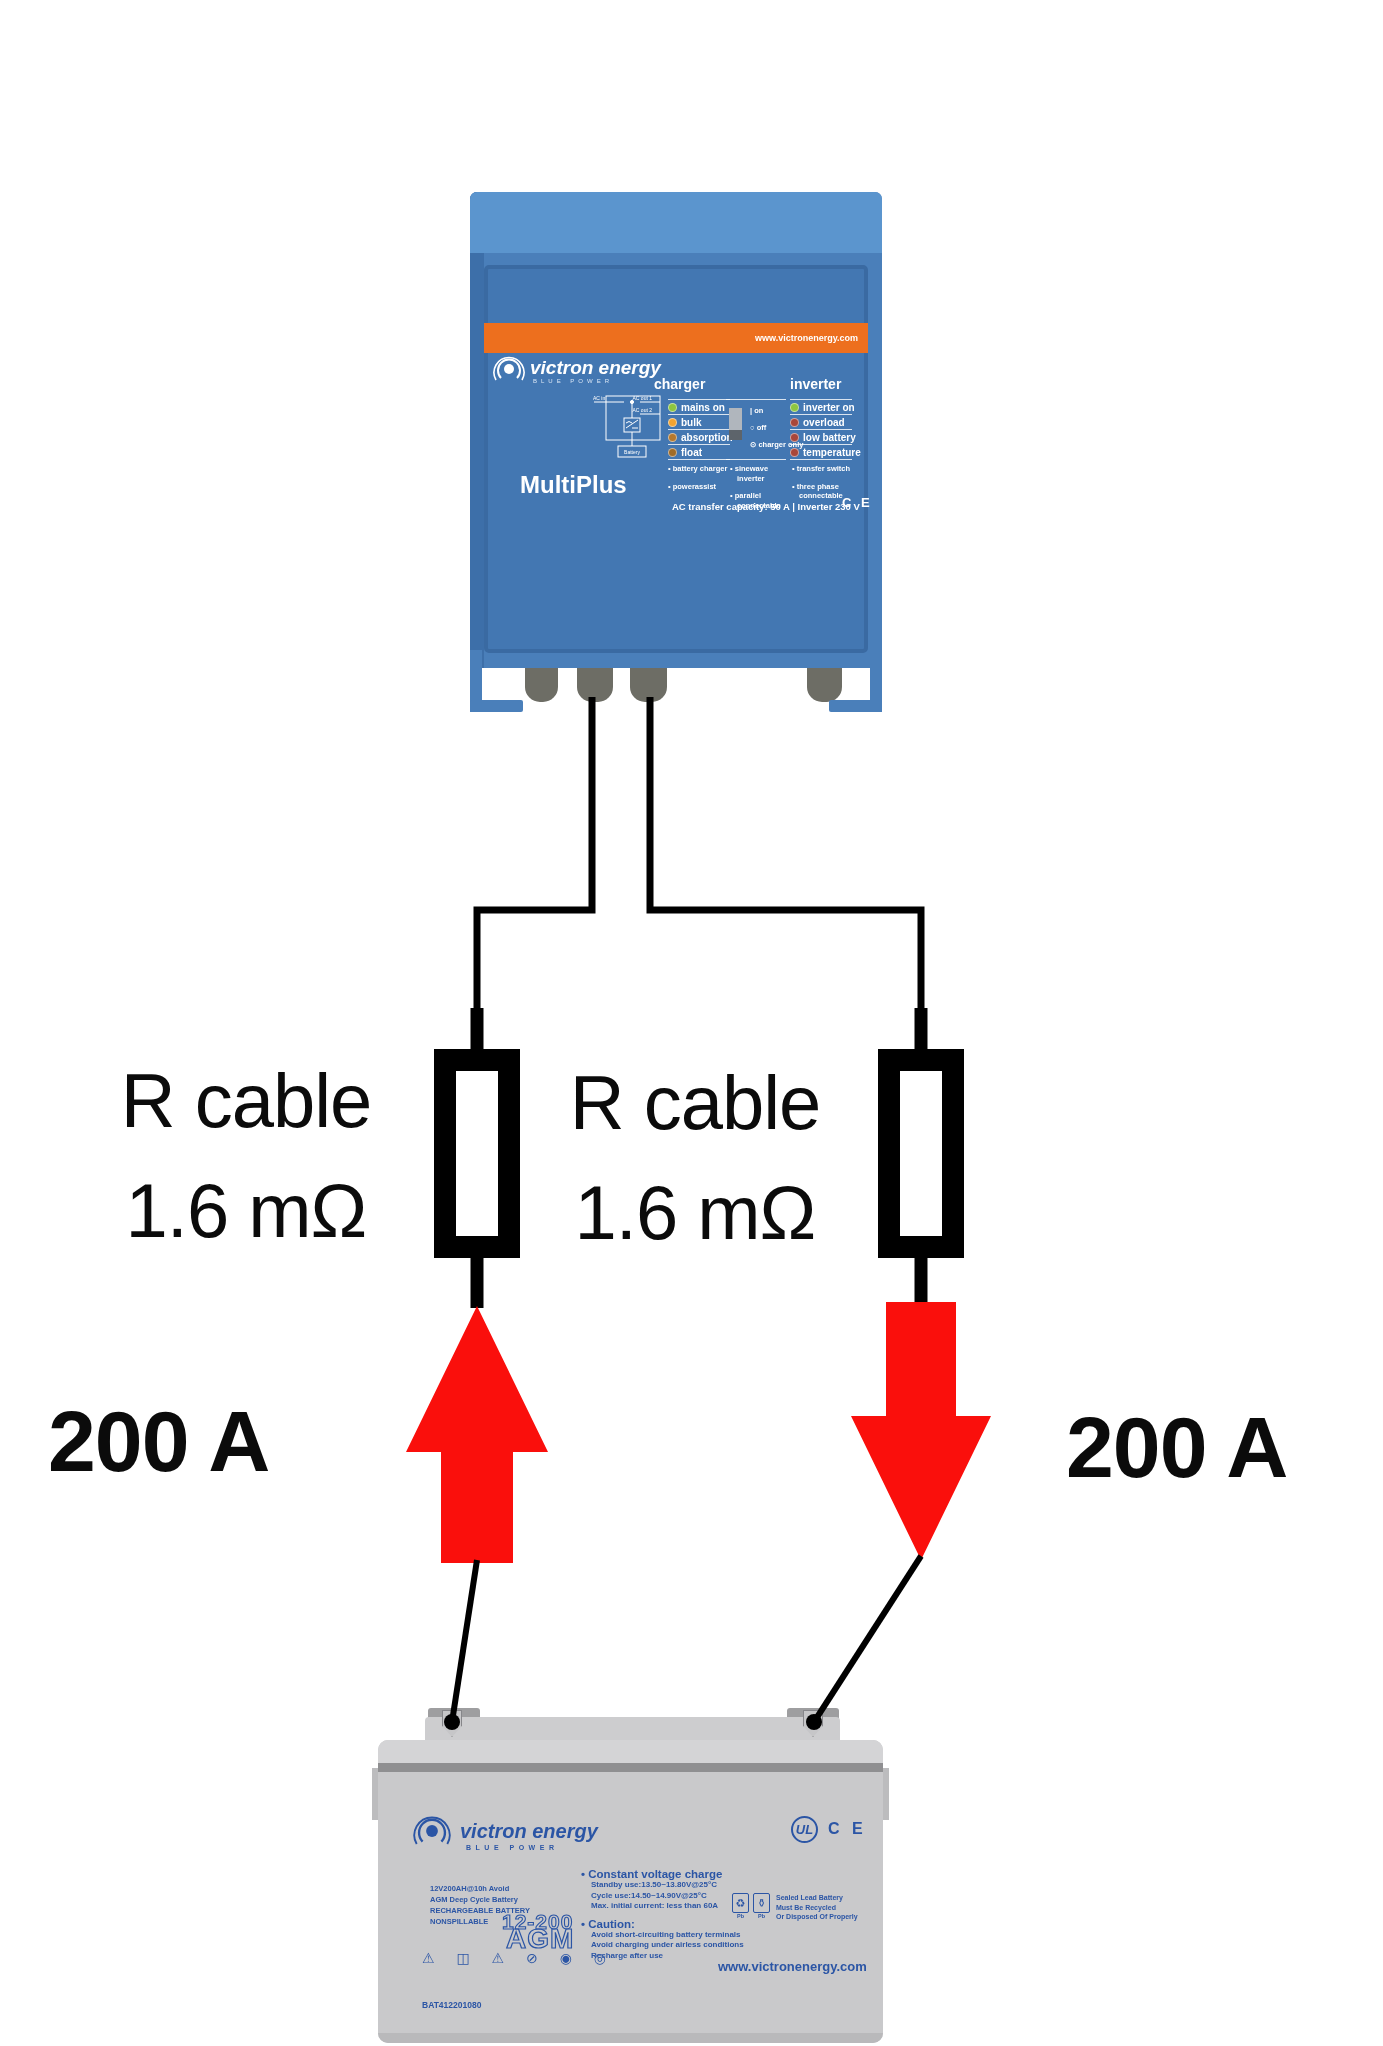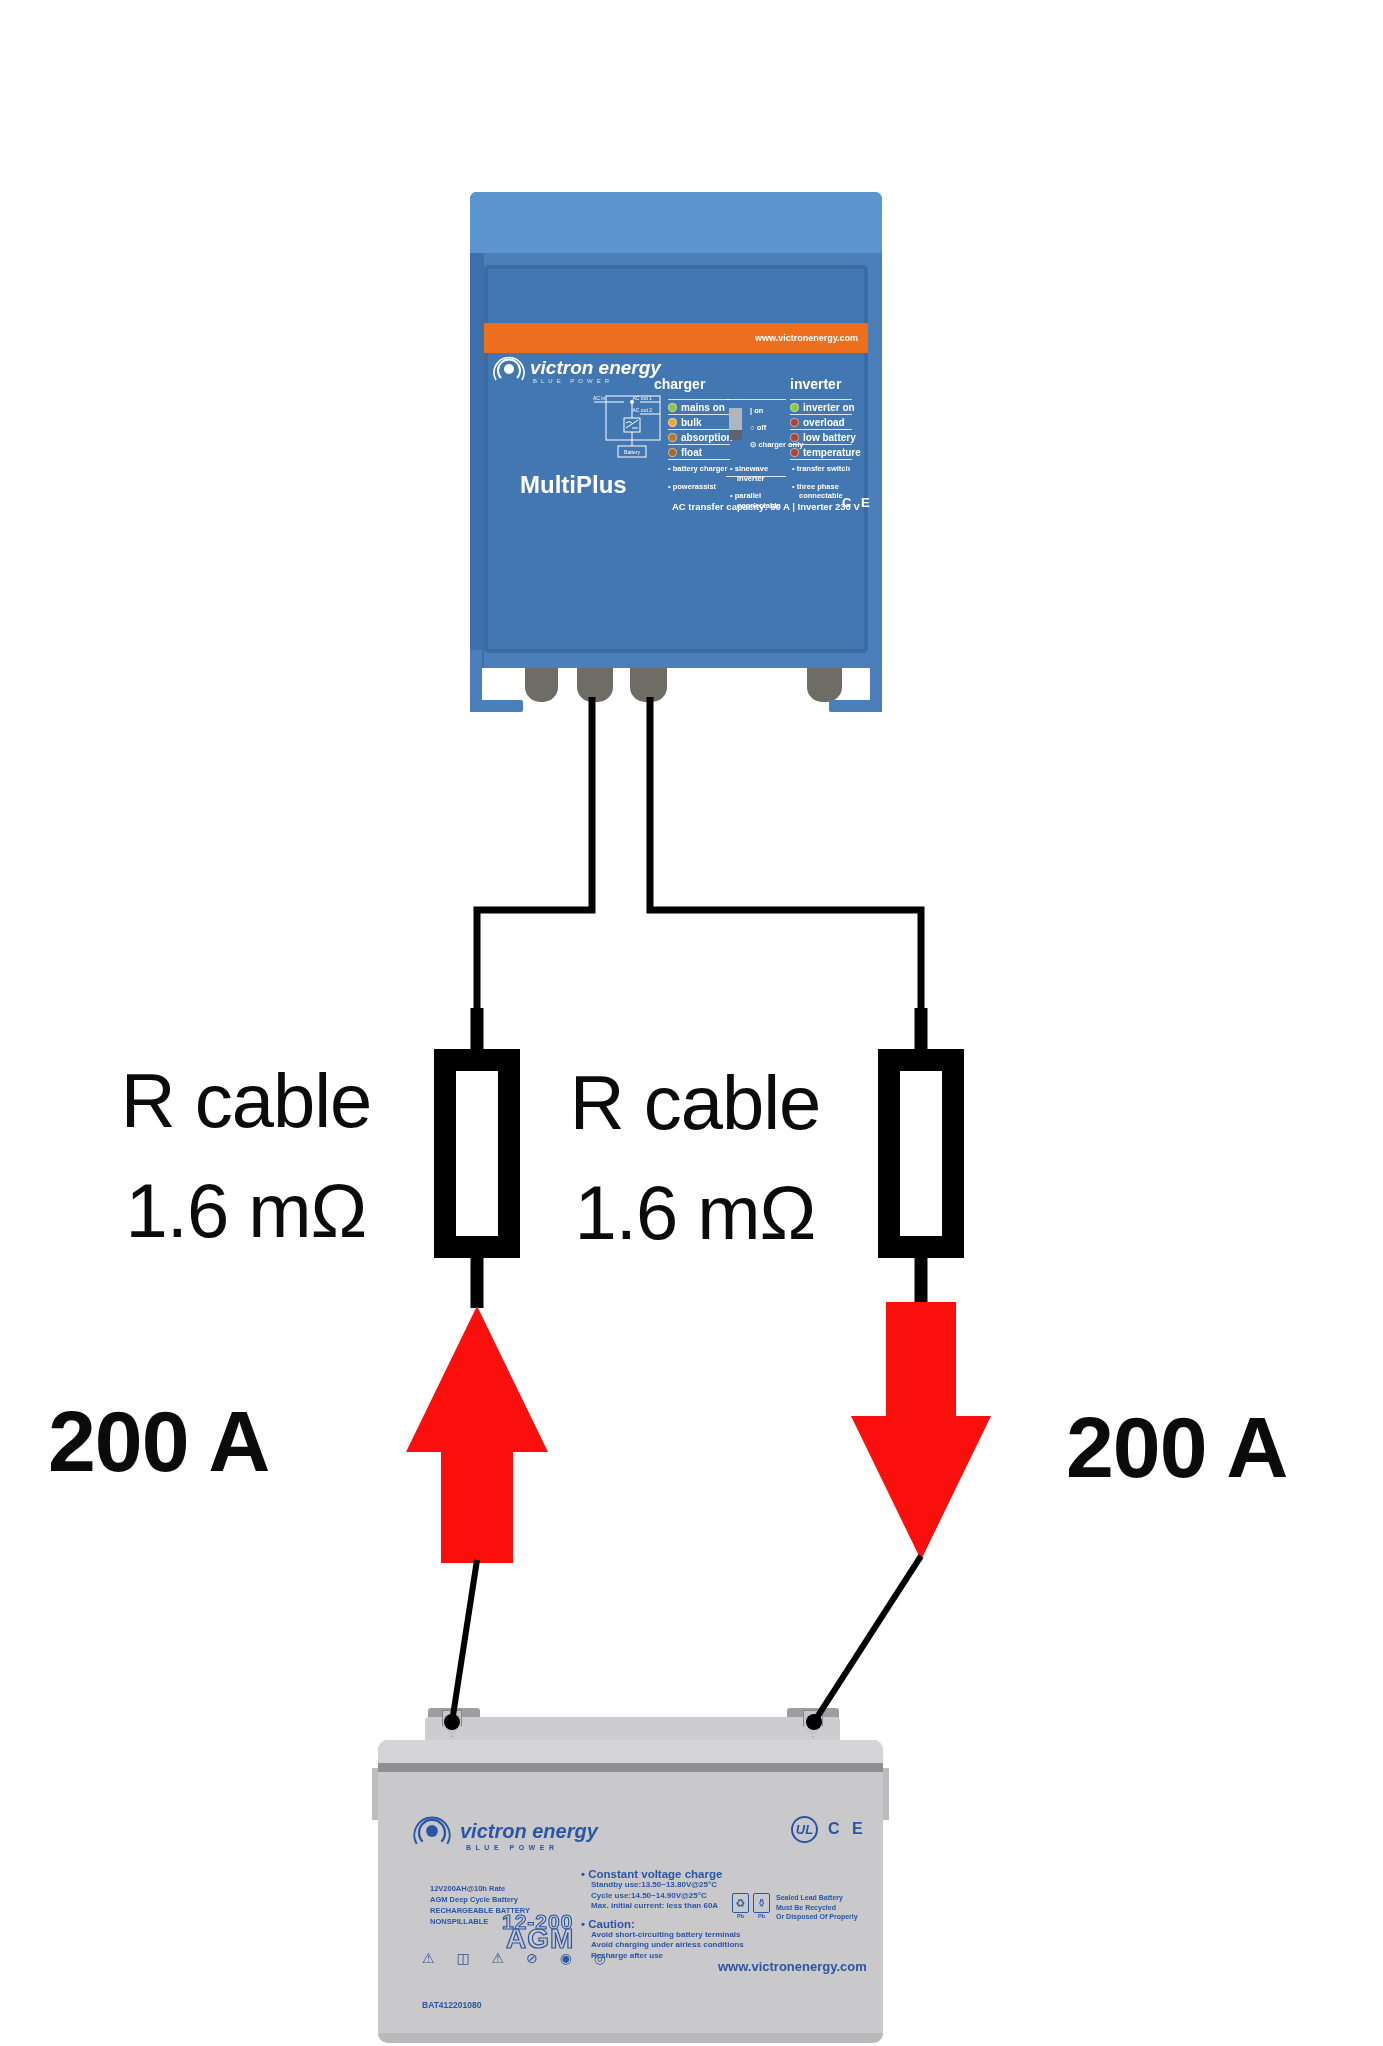--- a/index.html
+++ b/index.html
@@ -124,21 +124,21 @@
       <div class="led-row">
         <span class="led" style="background-color: rgb(181, 120, 44);"></span>
         <span class="led-lab">absorption</span>
       </div>
       <div class="led-row">
         <span class="led" style="background-color: rgb(160, 108, 40);"></span>
         <span class="led-lab">float</span>
       </div>
     </div>
 
-    <div class="abs sw-block" style="left:256px; top:207px; width:60px; height:78px;">
+    <div class="abs sw-block" style="left:256px; top:207px; width:60px; height:61px;">
       <div class="abs" style="left:3px; top:8px; width:13px; height:32px;">
         <div class="sw-rock-top" style="width:13px; height:22px;"></div>
         <div class="sw-rock-bot" style="width:13px; height:10px;"></div>
       </div>
       <div class="abs sw-lab" style="left:24px; top:6px;">
         <span>|</span>
         <span>on</span>
       </div>
       <div class="abs sw-lab" style="left:24px; top:23px;">
         <span>○</span>
@@ -218,21 +218,21 @@
           <path d="M4 26 A15 15 0 1 1 30 26" stroke-width="1.6"></path>
         </g>
       </svg>
       <div class="abs blue bat-logo-text" style="left:82px; top:80px;">victron energy</div>
       <div class="abs blue bat-logo-sub" style="left:88px; top:104px;">BLUE POWER</div>
 
       <div class="abs blue ul-circ" style="left:413px; top:76px;">UL</div>
       <div class="abs blue ce-mark" style="left:450px; top:80px;">C E</div>
 
       <div class="abs blue bat-specs" style="left:52px; top:143px;">
-        <div>12V200AH@10h Rate</div>
+        <div>12V200AH@10h Avoid</div>
         <div>AGM Deep Cycle Battery</div>
         <div>RECHARGEABLE BATTERY</div>
         <div>NONSPILLABLE</div>
       </div>
 
       <div class="abs bat-agm" style="left:128px; top:136px;">AGM</div>
       <div class="abs bat-agm2" style="left:124px; top:170px;">12-200</div>
 
       <div class="abs blue" style="left:203px; top:128px; width:190px;">
         <div class="bat-h">• Constant voltage charge</div>

